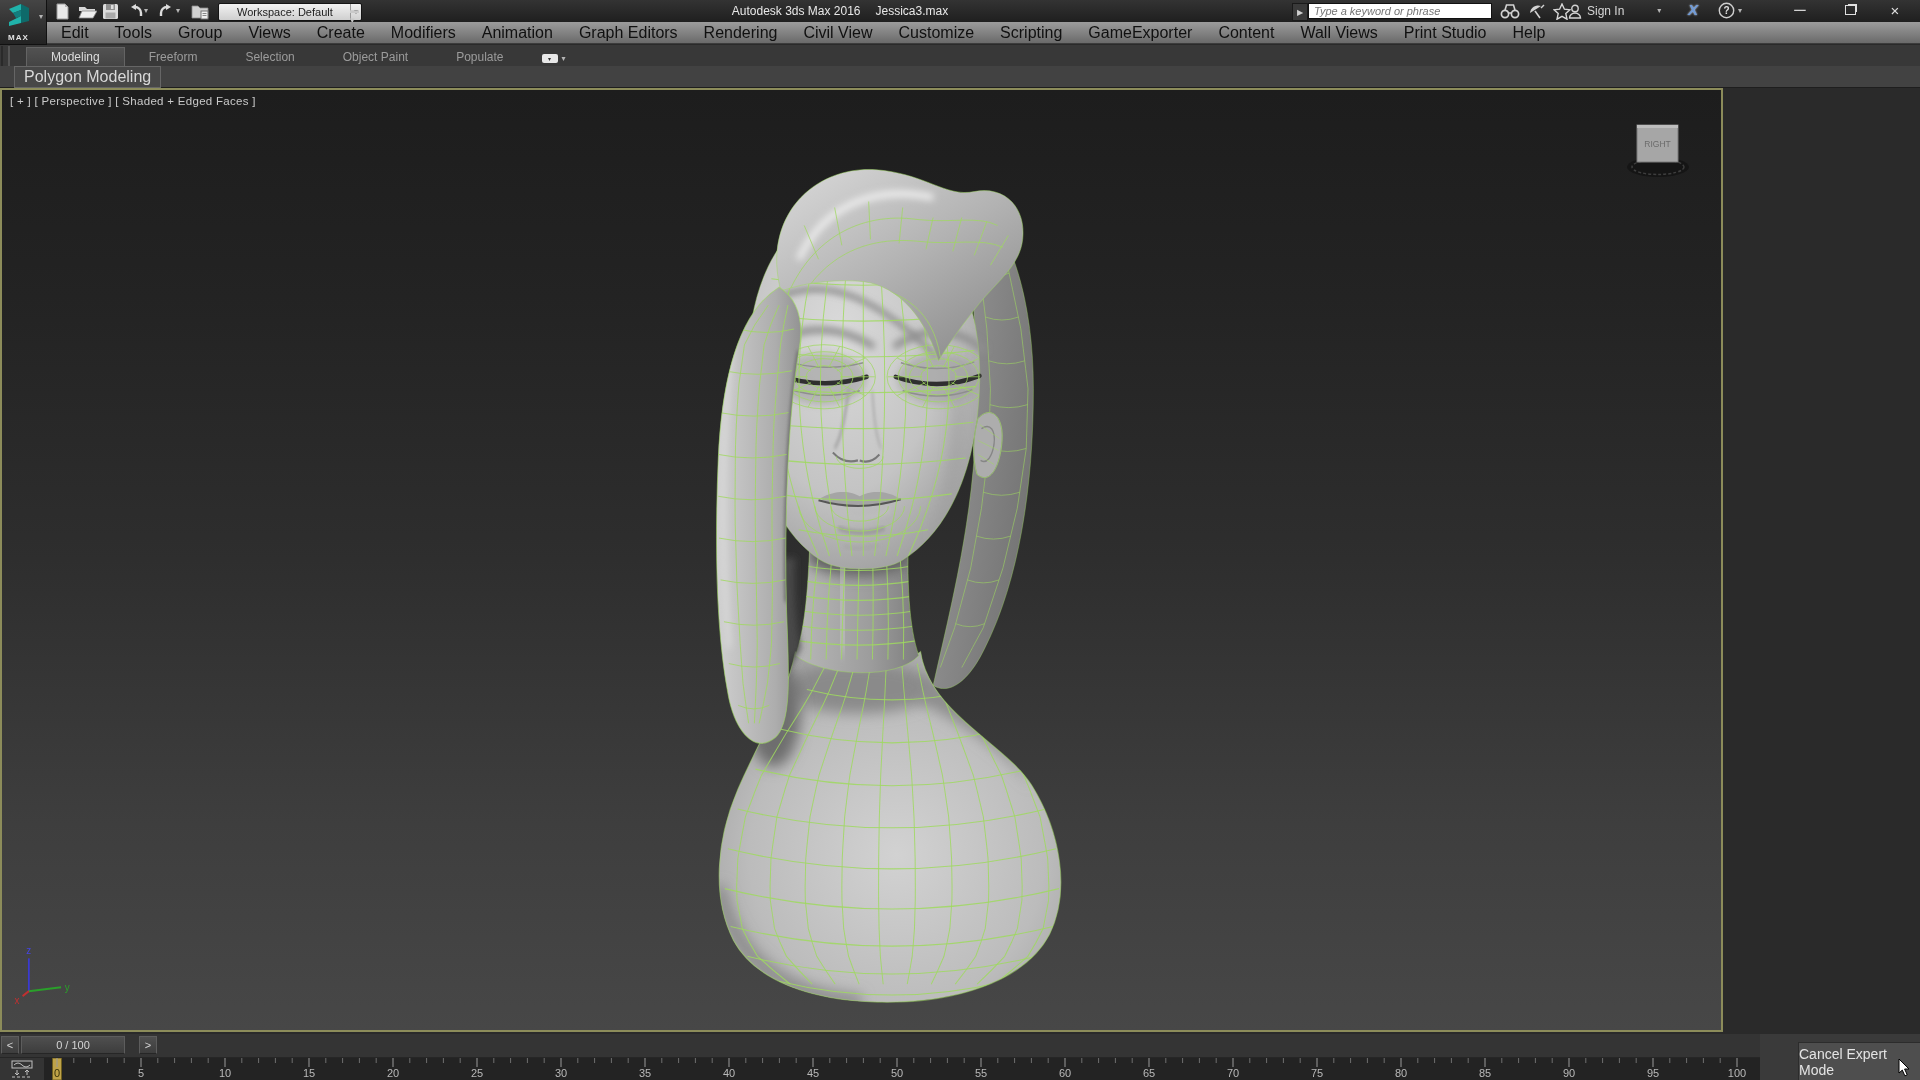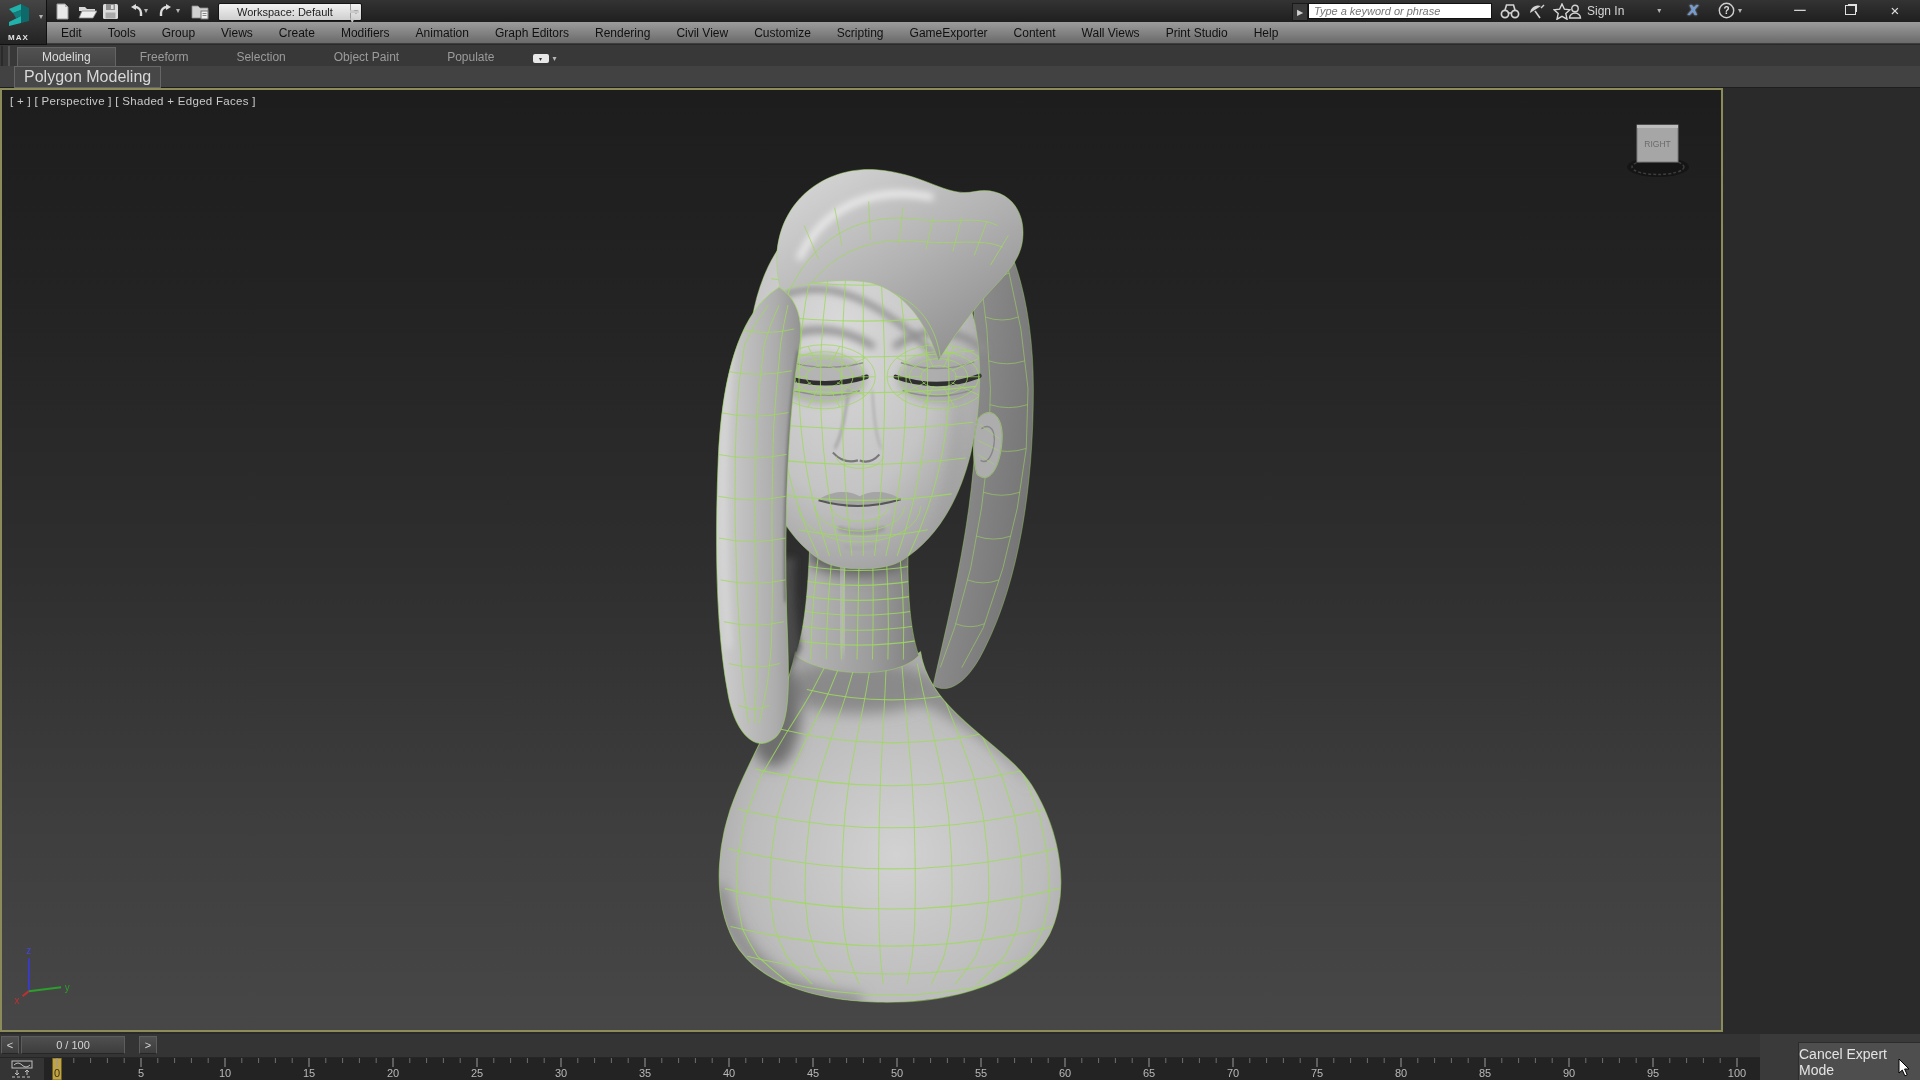--- a/index.html
+++ b/index.html
@@ -39,25 +39,25 @@
   #exchange-x{position:absolute;left:1688px;top:1px;font-size:15px;font-weight:bold;
               font-style:italic;color:#6f9bd8;text-shadow:0 0 2px #dfe9ff;cursor:pointer;}
   #help-c{position:absolute;left:1718px;top:2px;display:flex;align-items:center;gap:3px;cursor:pointer;}
   .winbtn{position:absolute;top:0;width:30px;height:20px;display:flex;align-items:center;
           justify-content:center;color:#e0e0e0;cursor:pointer;}
   #btn-restore .rbox{width:9px;height:8px;border:1px solid #e0e0e0;box-shadow:2px -2px 0 -1px #e0e0e0;}
   
   #menubar{position:absolute;left:0;top:22px;width:1920px;height:22px;
            background:linear-gradient(#9c9c9c,#6a6a6a);border-bottom:1px solid #3c3c3c;
            display:flex;align-items:center;padding-left:48px;box-sizing:border-box;}
-  .menu-item{font-size:12px;color:#101010;padding:0 13px;height:100%;display:flex;
+  .menu-item{font-size:16px;color:#101010;padding:0 13px;height:100%;display:flex;
              align-items:center;cursor:pointer;}
   
   #ribbontabs{position:absolute;left:0;top:45px;width:1920px;height:21px;background:#383838;
-              display:flex;align-items:flex-end;padding-left:17px;box-sizing:border-box;}
+              display:flex;align-items:flex-end;padding-left:26px;box-sizing:border-box;}
   .rtab{font-size:12px;color:#9b9b9b;padding:2px 24px;cursor:pointer;}
   .rtab.active{background:linear-gradient(#525252,#444);border:1px solid #646464;border-bottom:none;
                color:#dcdcdc;}
   #ribbon-min{margin-left:14px;margin-bottom:3px;display:flex;align-items:center;gap:4px;cursor:pointer;}
   #ribbon-min .pill{width:16px;height:9px;background:#e8e8e8;border-radius:2px;display:flex;
                     align-items:center;justify-content:center;font-size:6px;color:#333;}
   #panelstrip{position:absolute;left:0;top:66px;width:1920px;height:21px;background:#424242;
               border-bottom:1px solid #1e1e1e;display:flex;align-items:center;}
   #polymod{margin-left:14px;font-size:16px;color:#d8d8d8;background:#474747;
            border:1px solid #666;padding:1px 9px;cursor:pointer;}
@@ -83,20 +83,24 @@
   #statusfill{position:absolute;left:1760px;top:1034px;width:160px;height:46px;background:#3a3a3a;}
   #cancel-expert{position:absolute;left:1798px;top:1042px;width:122px;height:38px;background:#4e4e4e;
                  border-left:1px solid #2c2c2c;border-top:1px solid #2c2c2c;color:#e4e4e4;
                  font-size:14px;display:flex;align-items:center;justify-content:center;cursor:pointer;}
   #cursor{position:absolute;left:1898px;top:1058px;z-index:9;pointer-events:none;}
 </style>
 </head>
 <body>
 
 <div id="titlebar">
+  <div id="title-center">
+    <span>Autodesk 3ds Max 2016</span>
+    <span>Jessica3.max</span>
+  </div>
 
   <div class="qat" style="left:54px">
     <svg width="17" height="17" viewBox="0 0 17 17">
       <path d="M3,1 h8 l3,3 v12 h-11 z" fill="#e8e8e8" stroke="#9a9a9a"></path>
       <path d="M11,1 l3,3 h-3 z" fill="#b5b5b5"></path>
     </svg>
   </div>
   <div class="qat" style="left:78px">
     <svg width="19" height="17" viewBox="0 0 19 17">
       <path d="M1,4 h6 l2,2 h8 v2 h-16 z" fill="#d8d8d8"></path>

